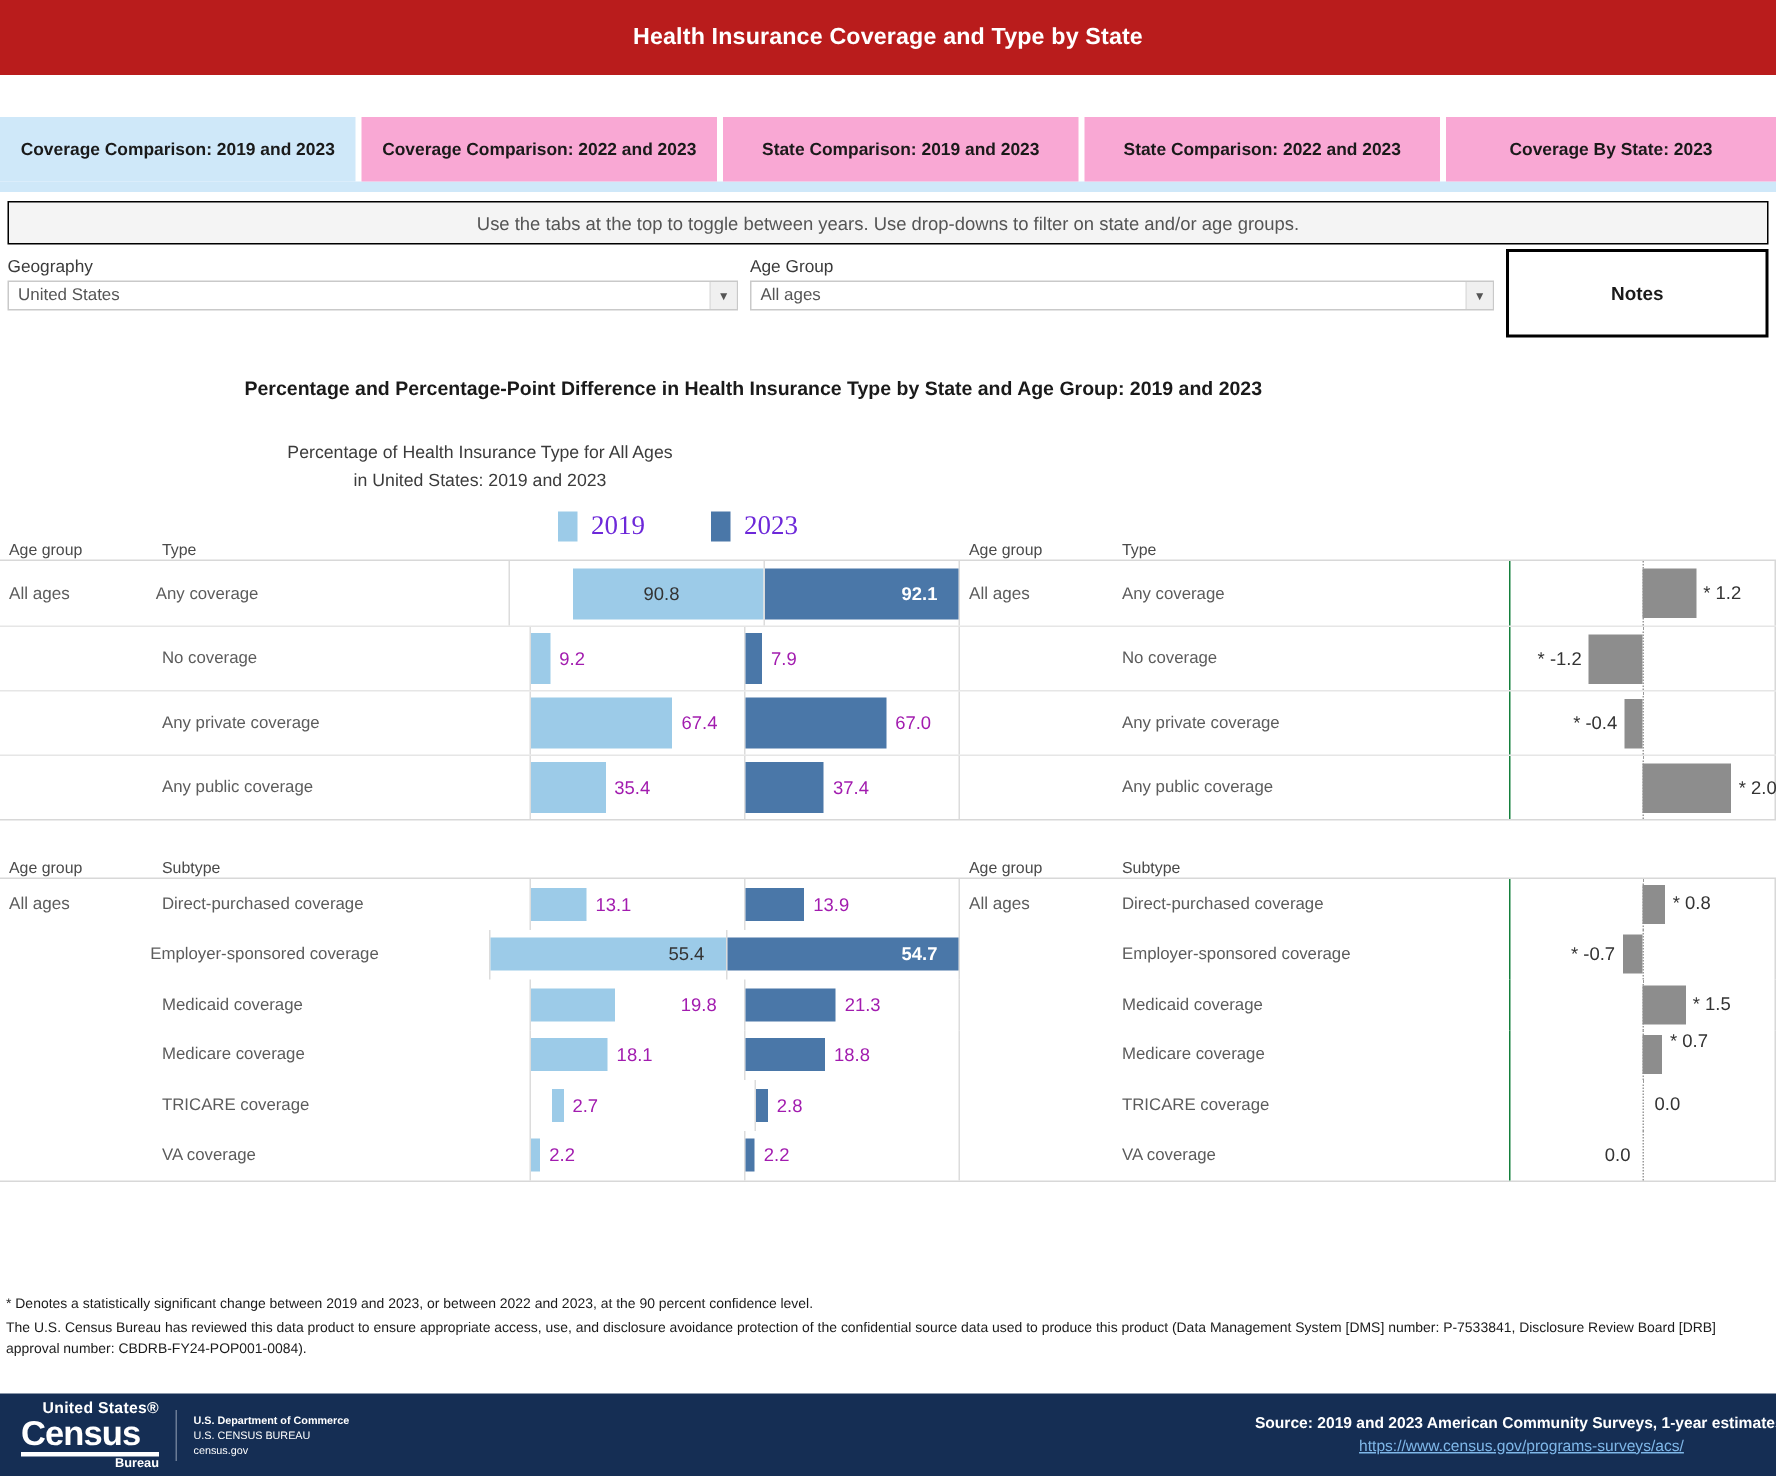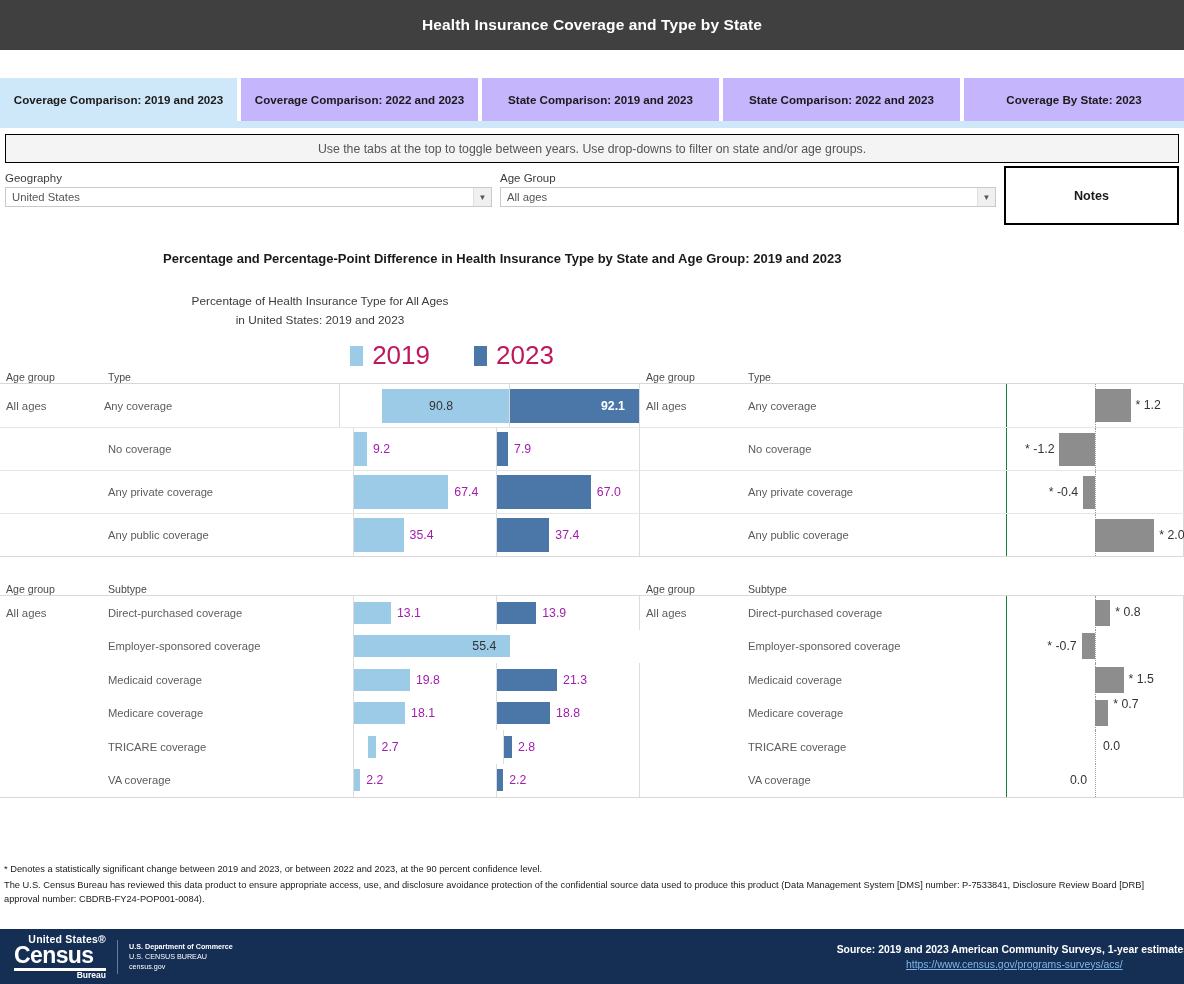--- a/index.html
+++ b/index.html
@@ -8,35 +8,35 @@
     width:1184px; height:984px;
     font-family:"Liberation Sans", sans-serif;
     background:#ffffff;
     color:#333333;
     overflow:hidden;
     position:relative;
   }
 
   
   .app-header {
-    height:50px; background:#404040;
+    height:50px; background:#b91c1c;
     display:flex; align-items:center; justify-content:center;text-align:center;
   }
   .app-header h1 {
     margin:0; color:#ffffff; font-size:15.5px; font-weight:bold;
     letter-spacing:.1px;
   }
 
   
   .tabs-wrap { background:#ffffff; padding-top:28px; }
   .tabs {
     display:flex; height:43px; gap:4px; align-items:stretch;
   }
   .tab {
-    background:#c4b5fd;
+    background:#f9a8d4;
     display:flex; align-items:center; justify-content:center;
     font-size:11.6px; font-weight:bold; color:#1a1a1a;
     text-align:center; padding:0 6px; cursor:pointer;
     white-space:nowrap;
   }
   .tab.active { background:#cfe8f9; }
   .tab.t1 { width:237px; }
   .tab.t2 { width:237px; }
   .tab.t3 { width:237px; }
   .tab.t4 { width:237px; }
@@ -99,21 +99,21 @@
     flex:1; text-align:center; font-size:11.8px; color:#3b3b3b;
     line-height:19px; padding:0 10px;
   }
 
   .legend {
     display:flex; justify-content:center; gap:44px;
     margin-top:10px; margin-left:-280px;
   }
   .legend-item { display:flex; align-items:center; gap:9px; }
   .legend-swatch { width:13px; height:20px; display:block; }
-  .legend-label { font-size:26px; color:#be185d; }
+  .legend-label { font-size:18px; color:#6d28d9;font-family:Liberation Serif, serif; }
 
   
   .grid-section { display:flex; width:1184px; }
   .grid-left  { width:640px; }
   .grid-right { width:544px; }
 
   .col-heads { display:flex; font-size:10.6px; color:#4a4a4a; }
   .ch-age { width:108px; padding-left:6px; }
   .ch-type { flex:1; }
 
@@ -390,27 +390,31 @@
           </div>
         </div>
         <div class="row">
           <div class="cell-age"></div>
           <div class="cell-label" style="width: 245px;">Employer-sponsored coverage</div>
           <div class="barcells">
             <div class="barcell" style="border-left: 1px solid rgb(220, 220, 220);">
               <div class="bar small" style="width: 156.371px; height: 22px; background: rgb(156, 203, 232);"></div>
               <span class="barval inside light" style="left: 118.371px;">55.4</span>
             </div>
+            <div class="barcell" style="border-left: 1px solid rgb(220, 220, 220); border-right: 1px solid rgb(220, 220, 220);">
+              <div class="bar small" style="width: 154.395px; height: 22px; background: rgb(74, 119, 168);"></div>
+              <span class="barval inside dark" style="left: 116.395px;">54.7</span>
+            </div>
           </div>
         </div>
         <div class="row">
           <div class="cell-age"></div>
           <div class="cell-label" style="width: 245px;">Medicaid coverage</div>
           <div class="barcells">
-            <div class="barcell" style="border-left: 1px solid rgb(220, 220, 220);">
+            <div class="barcell" style="border-left: 1px solid rgb(220, 220, 220); gap: 38px;">
               <div class="bar small" style="width: 55.8871px; height: 22px; background: rgb(156, 203, 232);"></div>
               <span class="barval">19.8</span>
             </div>
             <div class="barcell" style="border-left: 1px solid rgb(220, 220, 220); border-right: 1px solid rgb(220, 220, 220);">
               <div class="bar small" style="width: 60.121px; height: 22px; background: rgb(74, 119, 168);"></div>
               <span class="barval">21.3</span>
             </div>
           </div>
         </div>
         <div class="row">

